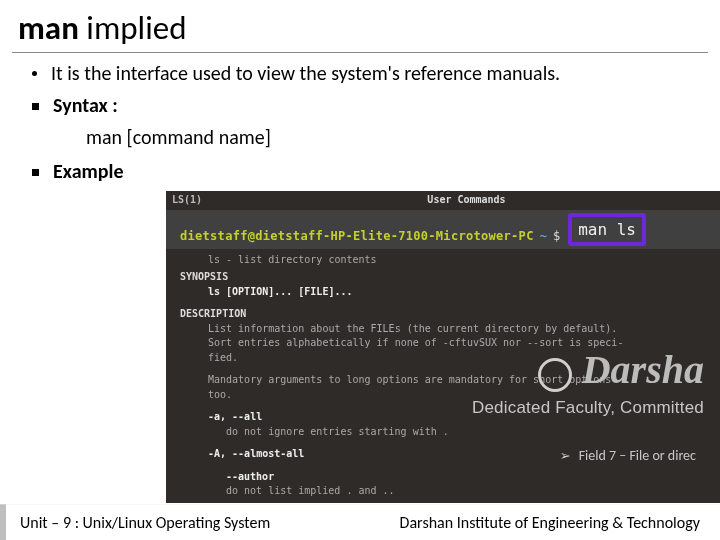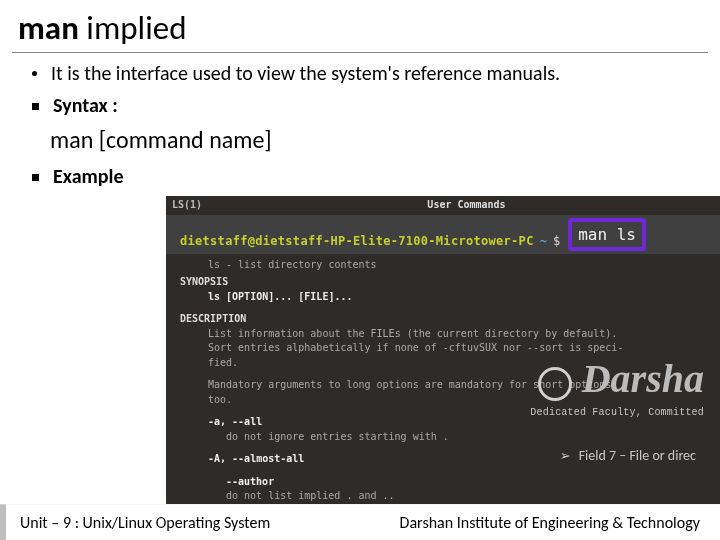--- a/index.html
+++ b/index.html
@@ -37,22 +37,22 @@
     margin: 10px 14px 0 6px;
     flex-shrink: 0;
   }
   .sq {
     width: 7px; height: 7px; background: #000;
     margin: 10px 14px 0 6px;
     flex-shrink: 0;
   }
   .bold { font-weight: 700; }
   .syntax-line {
-    margin: 6px 0 10px 24px;
-    font-size: 24px;
+    margin: 6px 0 10px 60px;
+    font-size: 20px;
   }
   .terminal-wrap {
     margin: 8px 0 0 140px;
     width: 601px;
   }
   .term {
     background: #2e2b28;
     color: #ccc;
     font-family: "DejaVu Sans Mono", Menlo, Consolas, monospace;
     font-size: 10px;
@@ -114,25 +114,25 @@
     color: #bcbcbc;
     line-height: 1;
     font-weight: 600;
   }
   .watermark .round {
     width: 34px; height: 34px; border: 3px solid #cfcfcf; border-radius: 50%;
     display: inline-block; vertical-align: middle; margin-right: 6px;
     position: relative; top: -4px;
   }
   .watermark .small {
-    font-size: 10px;
+    font-size: 17px;
     color: #c7c7c7;
     letter-spacing: 0.2px;
     margin-top: 2px;
-    font-family: Liberation Mono, monospace;
+    font-family: Liberation Sans, sans-serif;
   }
   .ghost-bullet {
     position: absolute;
     right: 24px;
     bottom: 76px;
     color: #c8c8c8;
     font-size: 14px;
     display: flex;
     align-items: center;
     gap: 8px;

